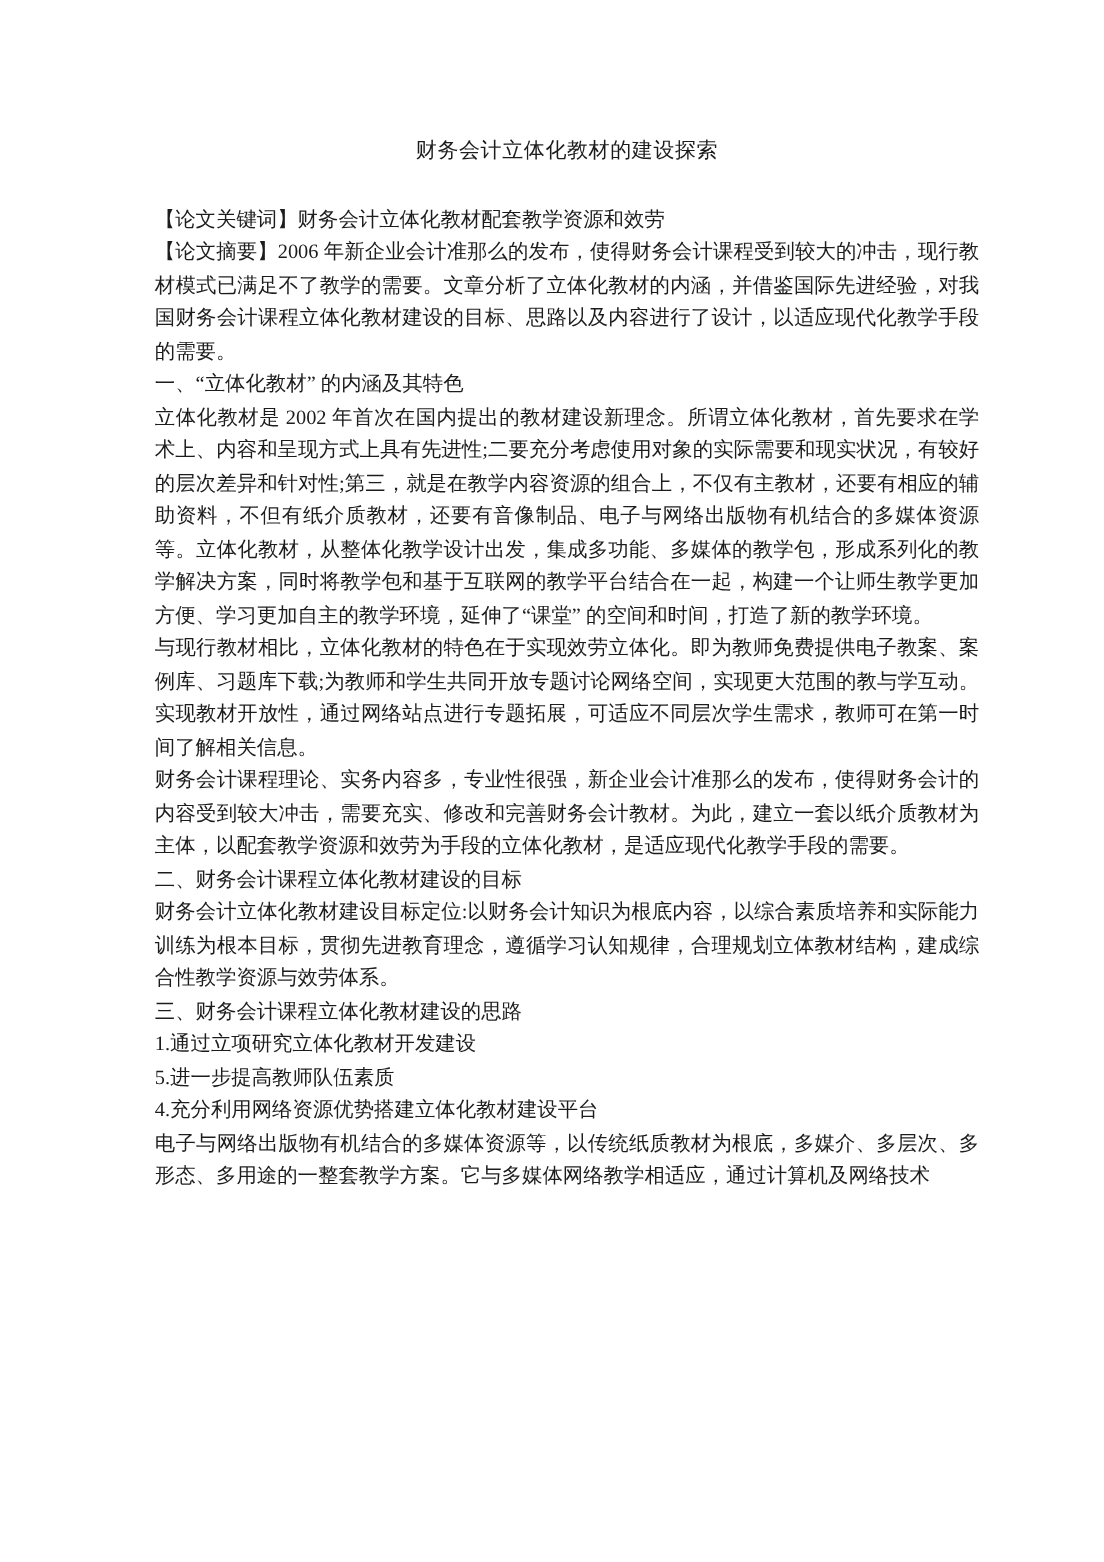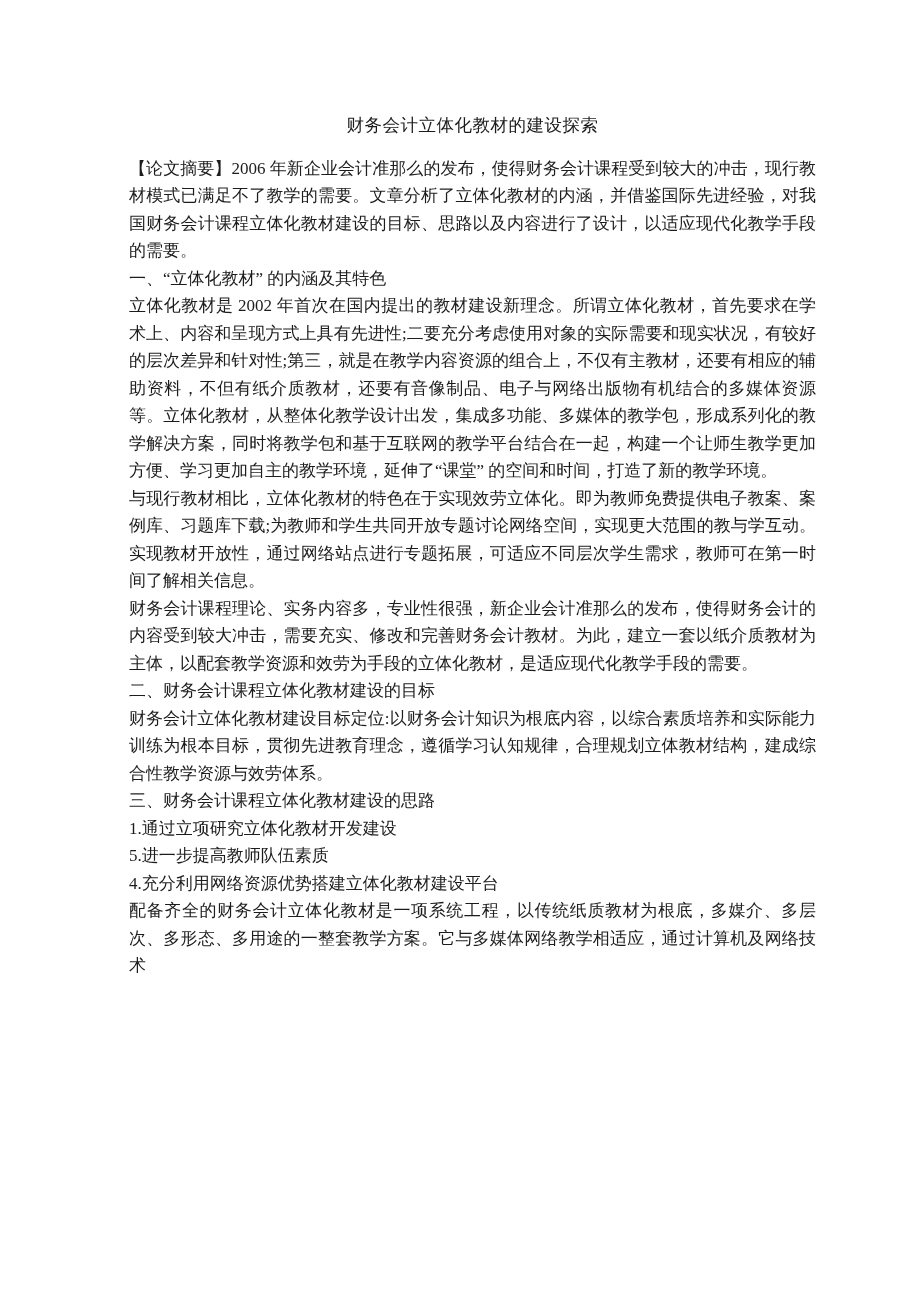--- a/index.html
+++ b/index.html
@@ -21,46 +21,47 @@
     position: absolute;
     left: 129px;
     top: 112px;
     width: 687px;
   }
   .doc-title {
     font-size: 17.5px;
     font-weight: 400;
     text-align: center;
     line-height: 27.5px;
-    margin: 0 0 15px 0;
+    margin: 0 0 29px 0;
     letter-spacing: 0.5px;
   }
   .doc-block {
     font-size: 17px;
     line-height: 27.5px;
     text-align: justify;
     text-justify: inter-ideograph;
     margin: 0;
     overflow-wrap: break-word;
   }
 </style>
 </head>
 <body>
 
 <div class="doc-page">
   <div class="doc-content">
     <div class="doc-title">财务会计立体化教材的建设探索</div>
     <div class="doc-body">
+        <div class="doc-block doc-keywords">【论文关键词】财务会计立体化教材配套教学资源和效劳</div>
         <div class="doc-block doc-abstract">【论文摘要】2006 年新企业会计准那么的发布，使得财务会计课程受到较大的冲击，现行教材模式已满足不了教学的需要。文章分析了立体化教材的内涵，并借鉴国际先进经验，对我国财务会计课程立体化教材建设的目标、思路以及内容进行了设计，以适应现代化教学手段的需要。</div>
         <div class="doc-block doc-heading">一、“立体化教材” 的内涵及其特色</div>
         <div class="doc-block doc-paragraph">立体化教材是 2002 年首次在国内提出的教材建设新理念。所谓立体化教材，首先要求在学术上、内容和呈现方式上具有先进性;二要充分考虑使用对象的实际需要和现实状况，有较好的层次差异和针对性;第三，就是在教学内容资源的组合上，不仅有主教材，还要有相应的辅助资料，不但有纸介质教材，还要有音像制品、电子与网络出版物有机结合的多媒体资源等。立体化教材，从整体化教学设计出发，集成多功能、多媒体的教学包，形成系列化的教学解决方案，同时将教学包和基于互联网的教学平台结合在一起，构建一个让师生教学更加方便、学习更加自主的教学环境，延伸了“课堂” 的空间和时间，打造了新的教学环境。</div>
         <div class="doc-block doc-paragraph">与现行教材相比，立体化教材的特色在于实现效劳立体化。即为教师免费提供电子教案、案例库、习题库下载;为教师和学生共同开放专题讨论网络空间，实现更大范围的教与学互动。实现教材开放性，通过网络站点进行专题拓展，可适应不同层次学生需求，教师可在第一时间了解相关信息。</div>
         <div class="doc-block doc-paragraph">财务会计课程理论、实务内容多，专业性很强，新企业会计准那么的发布，使得财务会计的内容受到较大冲击，需要充实、修改和完善财务会计教材。为此，建立一套以纸介质教材为主体，以配套教学资源和效劳为手段的立体化教材，是适应现代化教学手段的需要。</div>
         <div class="doc-block doc-heading">二、财务会计课程立体化教材建设的目标</div>
         <div class="doc-block doc-paragraph">财务会计立体化教材建设目标定位:以财务会计知识为根底内容，以综合素质培养和实际能力训练为根本目标，贯彻先进教育理念，遵循学习认知规律，合理规划立体教材结构，建成综合性教学资源与效劳体系。</div>
         <div class="doc-block doc-heading">三、财务会计课程立体化教材建设的思路</div>
         <div class="doc-block doc-subheading">1.通过立项研究立体化教材开发建设</div>
         <div class="doc-block doc-subheading">5.进一步提高教师队伍素质</div>
         <div class="doc-block doc-subheading">4.充分利用网络资源优势搭建立体化教材建设平台</div>
-        <div class="doc-block doc-paragraph">配备齐全的财务会计立体化教材是一项系统工程，以传统纸质教材为根底，多媒介、多层次、多形态、多用途的一整套教学方案。它与多媒体网络教学相适应，通过计算机及网络技术</div>
+        <div class="doc-block doc-paragraph">电子与网络出版物有机结合的多媒体资源等，以传统纸质教材为根底，多媒介、多层次、多形态、多用途的一整套教学方案。它与多媒体网络教学相适应，通过计算机及网络技术</div>
       </div>
   </div>
 </div>
 
 </body></html>

